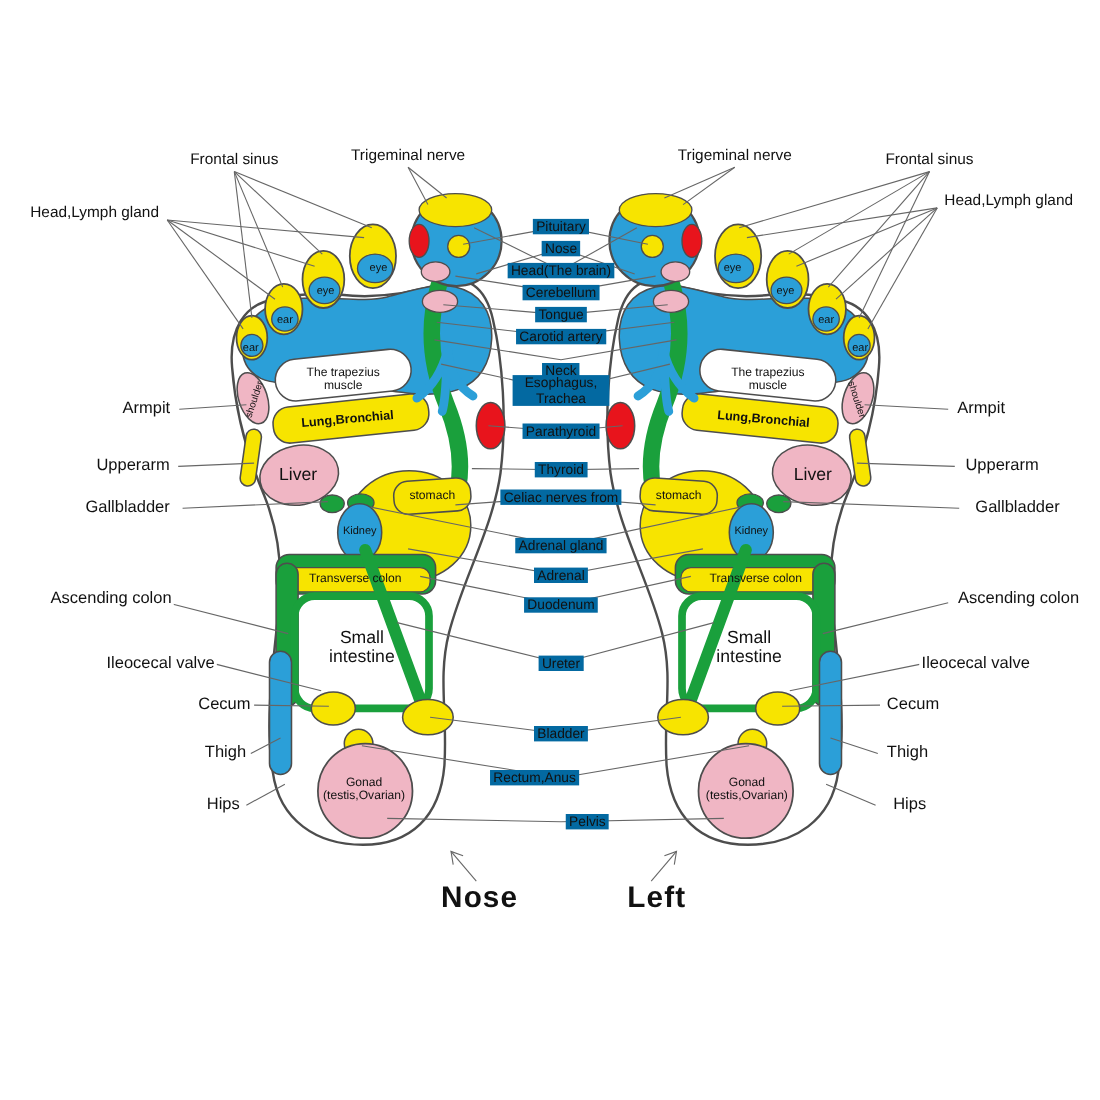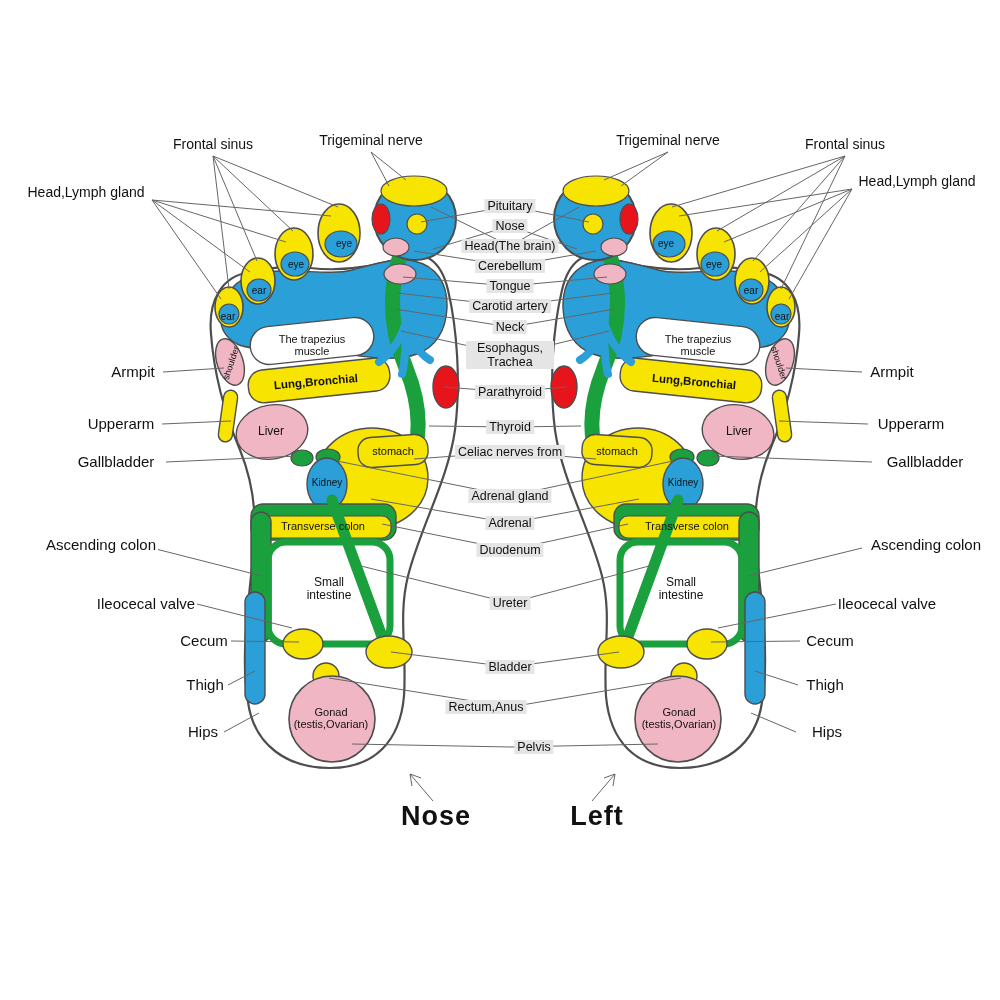--- a/index.html
+++ b/index.html
@@ -7,25 +7,25 @@
     --c-yellow:#f7e400; --c-blue:#2b9fd8; --c-green:#1aa03c;
     --c-pink:#f0b6c4; --c-red:#e8141c; --c-outline:#4d4d4d; --c-leader:#666666;
   }
   .stage{position:relative;width:1000px;height:1000px;background:#fff;
          font-family:"Liberation Sans",sans-serif;color:#111;overflow:hidden;}
   .stage svg{position:absolute;left:0;top:0;}
   .lbl{position:absolute;transform:translate(-50%,-50%);white-space:nowrap;
        line-height:1.12;text-align:center;}
   .wrap{white-space:normal;}
   .top{font-size:14px;background:#fff;padding:0 2px;}
-  .center{font-size:12.5px;background:#e5e5e5;padding:0 3px;}
+  .center{font-size:12.5px;background:#0369a1;padding:0 3px;}
   .side{font-size:15px;background:#fff;padding:0 2px;}
   .onfoot{font-size:11px;}
   .fs10{font-size:10px;} .fs9{font-size:9px;} .fs11{font-size:11px;}
-  .fs12{font-size:12px;} .fs115{font-size:11.5px;font-weight:600;}
+  .fs12{font-size:16px;} .fs115{font-size:11.5px;font-weight:600;}
   .big{font-size:27px;font-weight:600;letter-spacing:1px;}
   
   .f-white{fill:#ffffff;} .f-yellow{fill:var(--c-yellow);} .f-blue{fill:var(--c-blue);}
   .f-green{fill:var(--c-green);} .f-pink{fill:var(--c-pink);} .f-red{fill:var(--c-red);}
   .outl{stroke:var(--c-outline);}
   .leader{stroke:var(--c-leader);stroke-width:1;fill:none;}
   .grn{stroke:var(--c-green);fill:none;} .blu{stroke:var(--c-blue);fill:none;}
 </style>
 </head>
 <body>
@@ -180,21 +180,21 @@
 <div class="lbl top" style="left:845px;top:145px">Frontal sinus</div>
 <div class="lbl top" style="left:86px;top:193px">Head,Lymph gland</div>
 <div class="lbl top" style="left:917px;top:182px">Head,Lymph gland</div>
 
 <div class="lbl center" style="left:510px;top:206px">Pituitary</div>
 <div class="lbl center" style="left:510px;top:226px">Nose</div>
 <div class="lbl center" style="left:510px;top:246px">Head(The brain)</div>
 <div class="lbl center" style="left:510px;top:266px">Cerebellum</div>
 <div class="lbl center" style="left:510px;top:286px">Tongue</div>
 <div class="lbl center" style="left:510px;top:306px">Carotid artery</div>
-<div class="lbl center" style="left:510px;top:327px">Neck</div>
+<div class="lbl center" style="left:510px;top:337px">Neck</div>
 <div class="lbl center wrap" style="left:510px;top:355px;width:82px">Esophagus, Trachea</div>
 <div class="lbl center" style="left:510px;top:392px">Parathyroid</div>
 <div class="lbl center" style="left:510px;top:427px">Thyroid</div>
 <div class="lbl center" style="left:510px;top:452px">Celiac nerves from</div>
 <div class="lbl center" style="left:510px;top:496px">Adrenal gland</div>
 <div class="lbl center" style="left:510px;top:523px">Adrenal</div>
 <div class="lbl center" style="left:510px;top:550px">Duodenum</div>
 <div class="lbl center" style="left:510px;top:603px">Ureter</div>
 <div class="lbl center" style="left:510px;top:667px">Bladder</div>
 <div class="lbl center" style="left:486px;top:707px">Rectum,Anus</div>

